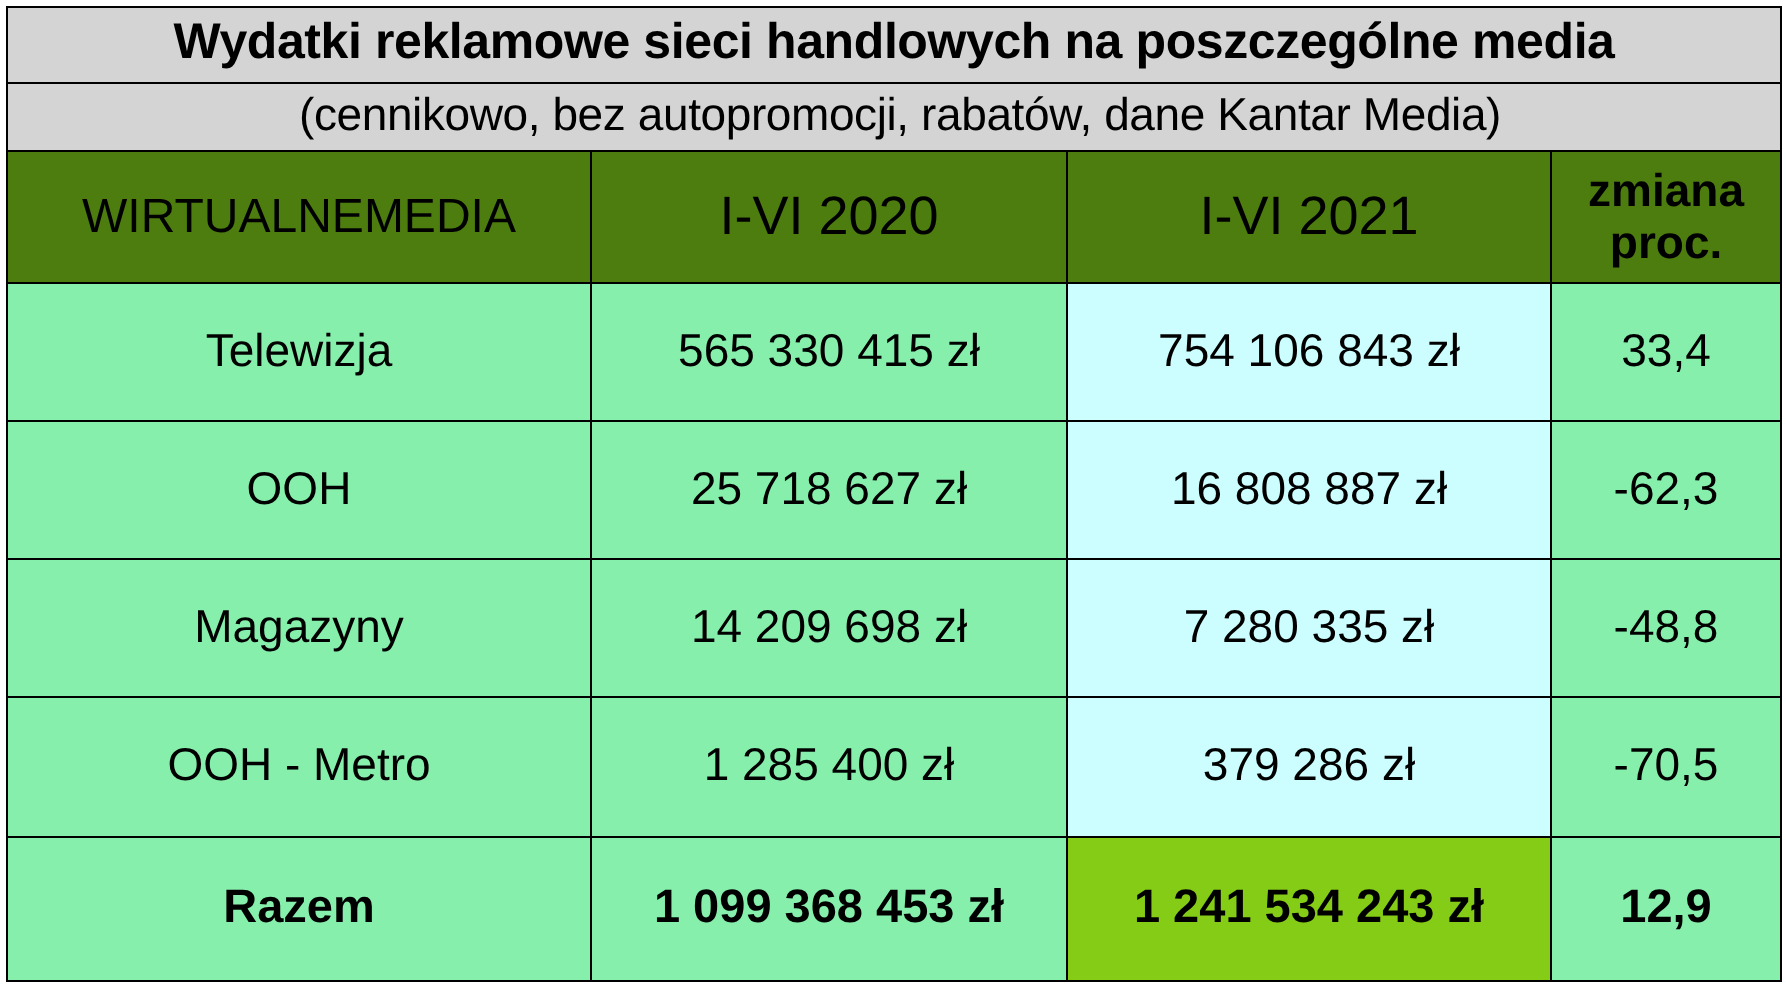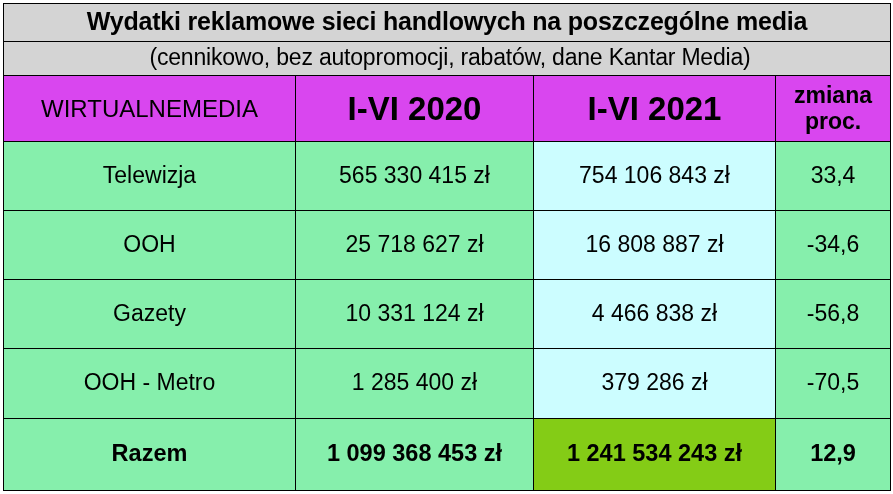--- a/index.html
+++ b/index.html
@@ -45,34 +45,34 @@
   }
   .subtitle-row td {
     background: #d4d4d4;
     text-align: center;
     font-weight: normal;
     font-size: 23px;
     padding: 2px 0 4px 6px;
     letter-spacing: -0.2px;
   }
   .head-row td {
-    background: #d946ef;
+    background: #4d7c0f;
     text-align: center;
     vertical-align: middle;
     font-size: 23px;
     padding: 4px 6px;
     height: 66px;
   }
   .head-row td.brand {
     font-weight: normal;
     font-size: 24px;
   }
   .head-row td.yr {
-    font-weight: bold;
-    font-size: 33px;
+    font-weight: normal;
+    font-size: 27px;
   }
   .head-row td.chg {
     font-weight: bold;
     font-size: 23px;
     line-height: 1.12;
   }
   tbody tr td {
     height: 41px;
     font-size: 23px;
     text-align: center;
@@ -125,27 +125,27 @@
       <tr>
         <td>Telewizja</td>
         <td>565 330 415 zł</td>
         <td class="hl">754 106 843 zł</td>
         <td>33,4</td>
       </tr>
       <tr>
         <td>OOH</td>
         <td>25 718 627 zł</td>
         <td class="hl">16 808 887 zł</td>
-        <td>-34,6</td>
+        <td>-62,3</td>
       </tr>
       <tr>
-        <td>Gazety</td>
-        <td>10 331 124 zł</td>
-        <td class="hl">4 466 838 zł</td>
-        <td>-56,8</td>
+        <td>Magazyny</td>
+        <td>14 209 698 zł</td>
+        <td class="hl">7 280 335 zł</td>
+        <td>-48,8</td>
       </tr>
       <tr>
         <td>OOH - Metro</td>
         <td>1 285 400 zł</td>
         <td class="hl">379 286 zł</td>
         <td>-70,5</td>
       </tr>
       <tr class="total">
         <td>Razem</td>
         <td>1 099 368 453 zł</td>

